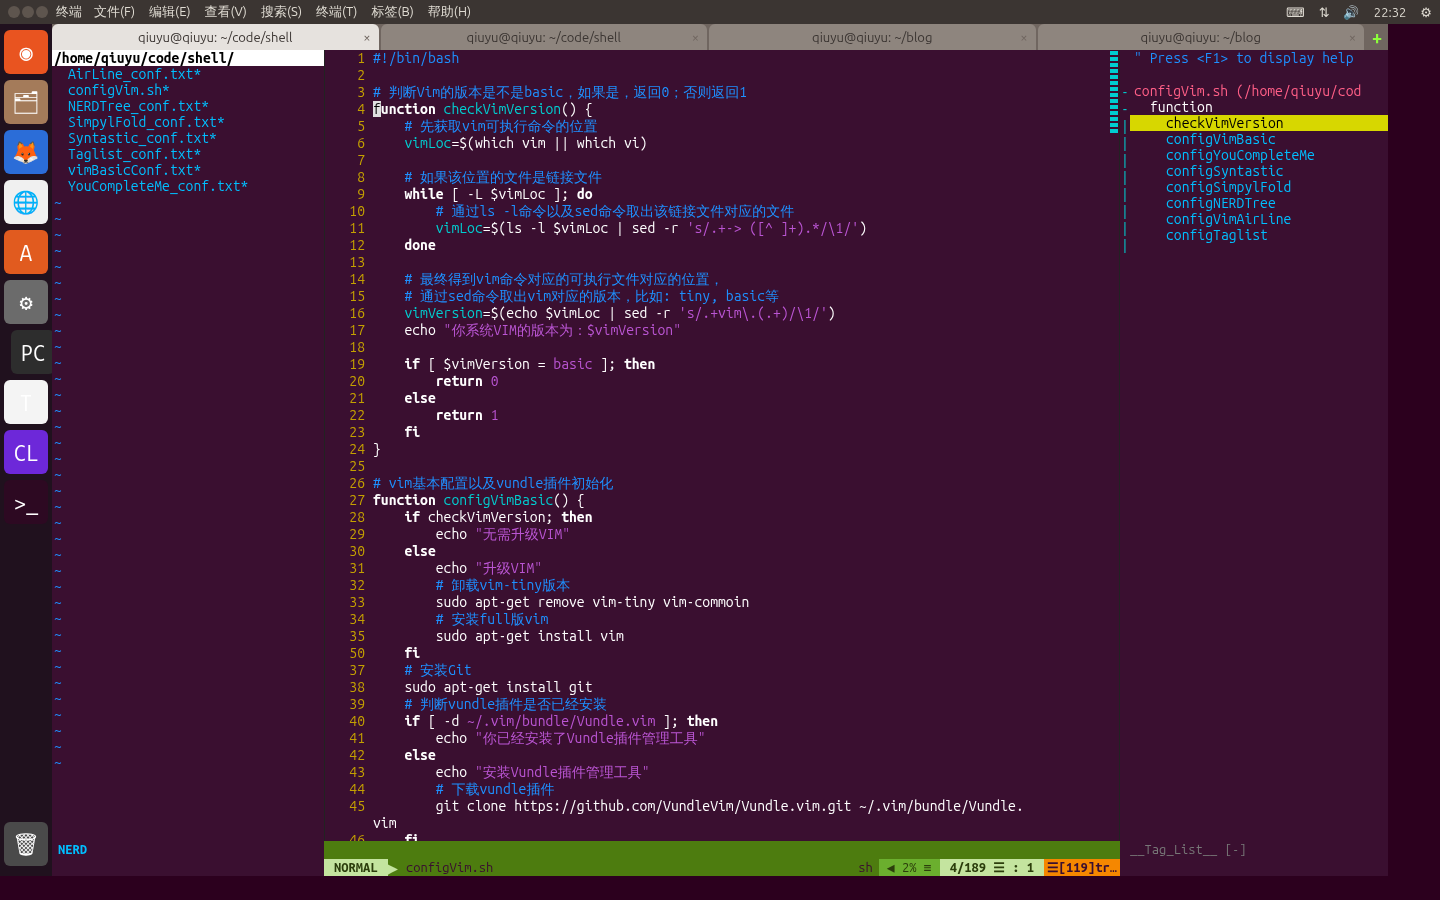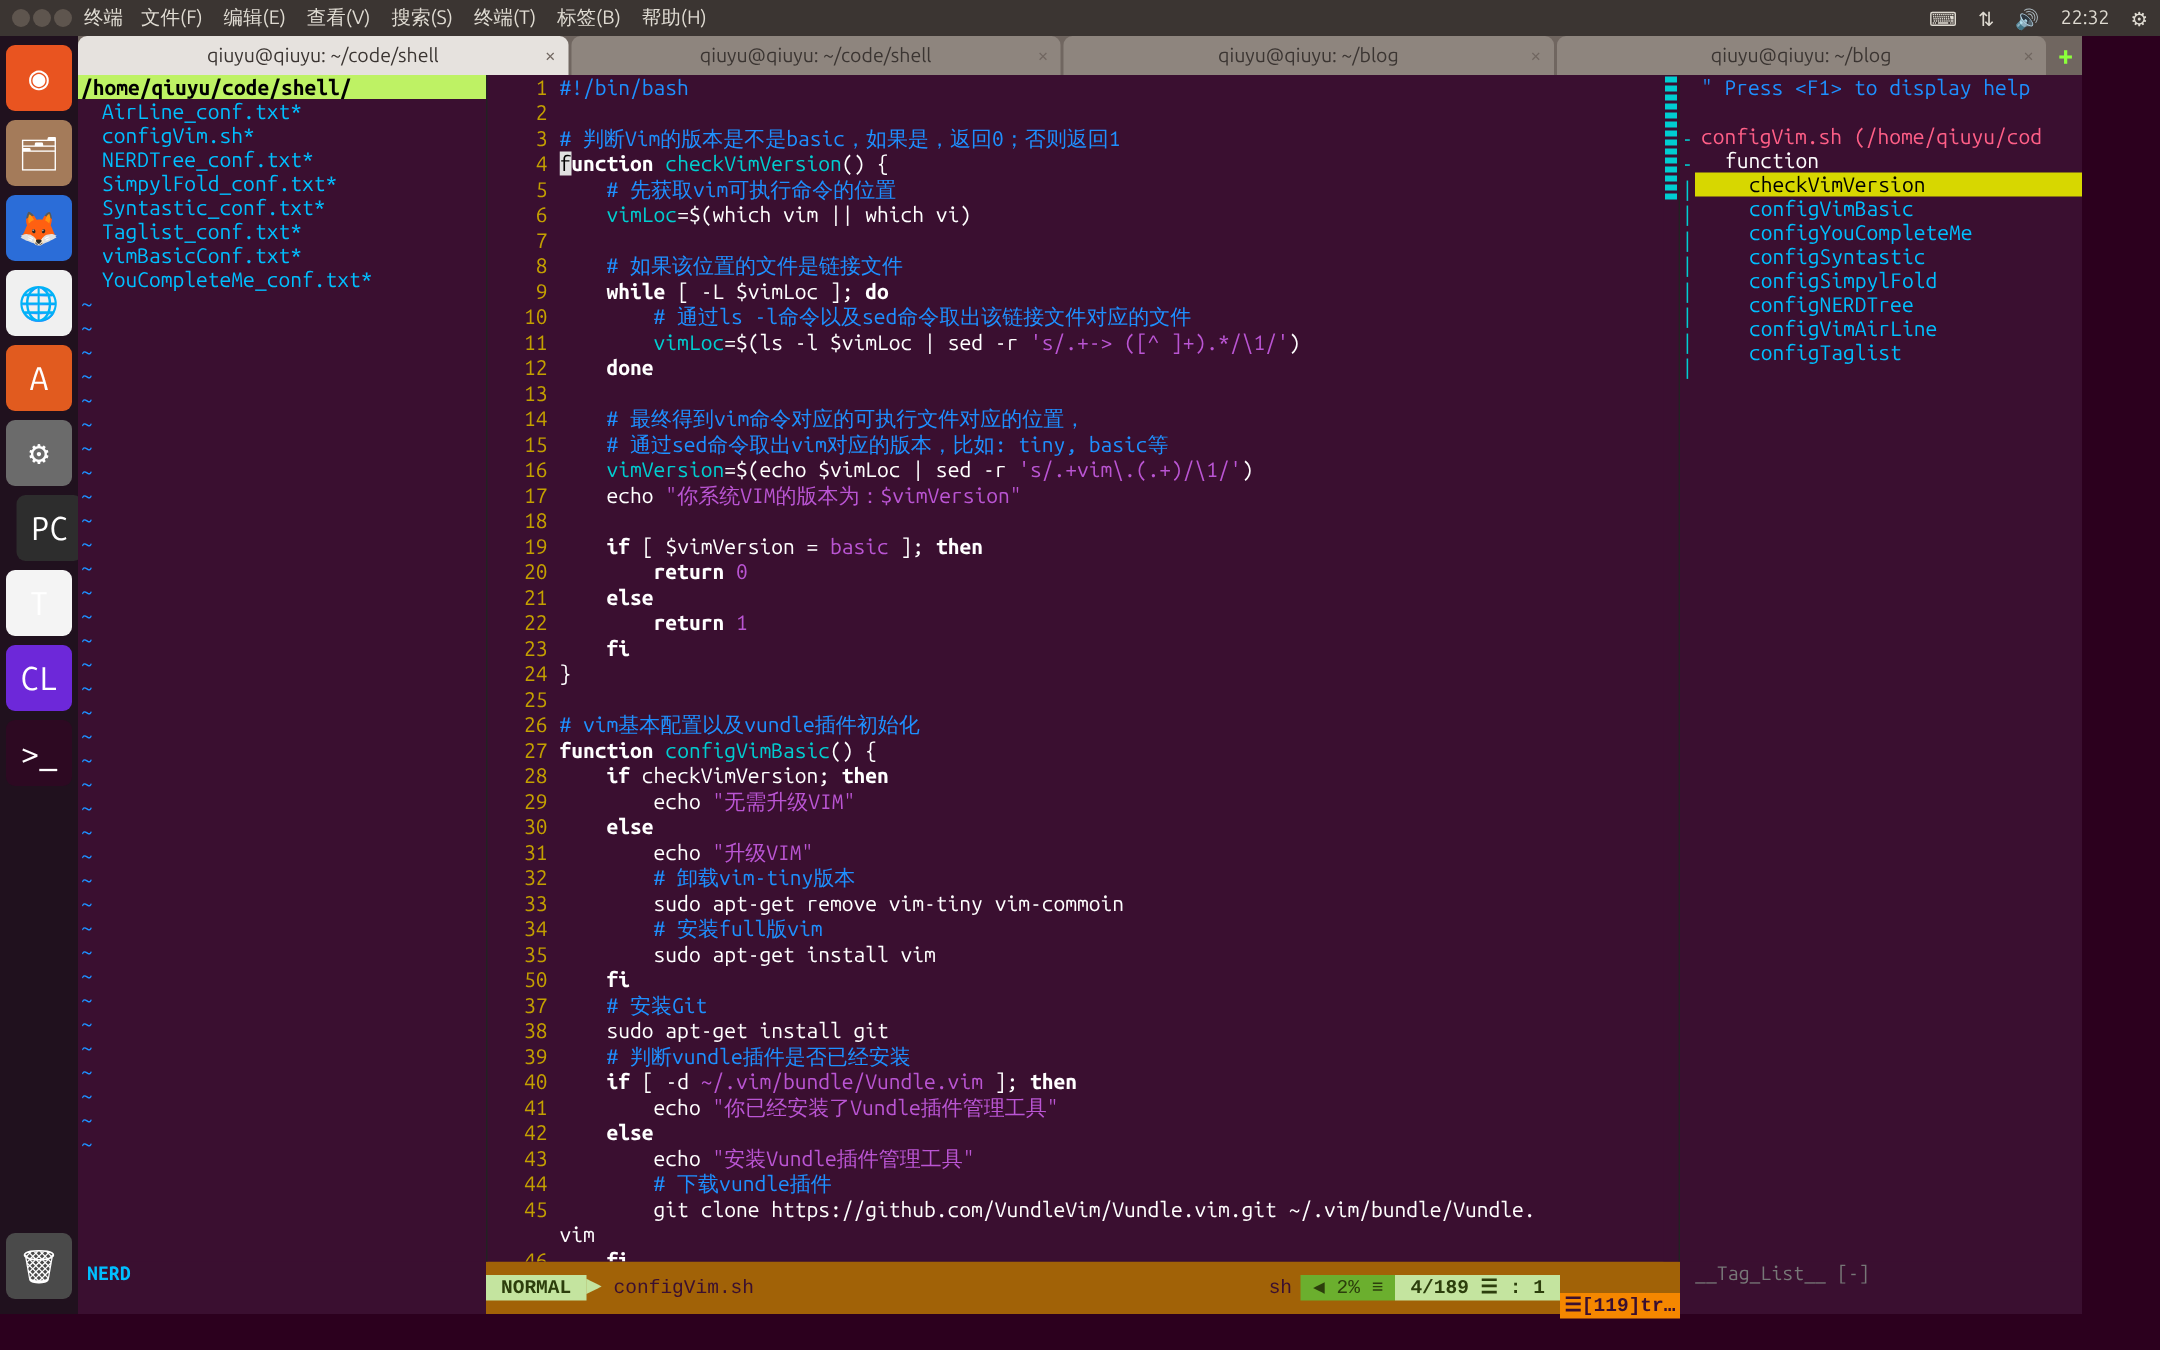--- a/index.html
+++ b/index.html
@@ -94,21 +94,21 @@
   display:flex;
   min-height:0;
 }
 
 .nerdtree {
   width:272px;
   background:#3a0f30;
   color:#88f;
   overflow:hidden;
 }
-.nerd-path { background:#bef264; color:#000; font-weight:bold; white-space:nowrap; padding:0 2px; }
+.nerd-path { background:#ffffff; color:#000; font-weight:bold; white-space:nowrap; padding:0 2px; }
 .nerdtree .file { color:#00bfff; padding-left:16px; white-space:nowrap; }
 .nerdtree .tilde { color:#1e90ff; padding-left:2px; }
 
 .codepane {
   flex:1;
   background:#3a0f30;
   display:flex;
   overflow:hidden;
   border-left:1px solid #222;
   border-right:1px solid #222;
@@ -151,23 +151,22 @@
 .taglist .file-head { color:#ff5f87; padding-left:4px; white-space:nowrap; overflow:hidden; }
 .taglist .section { color:#fff; padding-left:20px; }
 .taglist .tag { color:#00bfff; padding-left:36px; }
 .taglist .tag.active { background:#d7d700; color:#000; }
 
 .statusbars { display:flex; height:35px; font-size:13px; line-height:17px; }
 .status-left {
   width:272px; background:#3a0f30; color:#00bfff; padding-left:6px; font-weight:bold;
 }
 .status-mid {
-  flex:1; display:flex; align-items:center; color:#3a0f30;
-  background:#a16207;
-  font-family:Liberation Mono, monospace;
+  flex:1; display:flex; align-items:flex-end; color:#3a0f30;
+  background:#4d7c0f;
 }
 .status-mid .mode { background:#c4e49f; color:#2c3e0c; font-weight:bold; padding:0 10px; }
 .status-mid .sep1 { color:#c4e49f; font-size:17px; margin-right:4px; }
 .status-mid .filename { color:#3a0f30; flex:1; padding-left:4px; }
 .status-mid .ft { color:#3a0f30; margin-right:6px; }
 .status-mid .pct { background:#6baf2e; color:#2c3e0c; padding:0 8px; }
 .status-mid .pos { background:#c4e49f; color:#2c3e0c; padding:0 10px; font-weight:bold; }
 .status-mid .tr { background:#f58700; color:#3a0f30; padding:0 3px; font-weight:bold;margin-top:24px; }
 .status-right {
   width:268px; background:#3a0f30; color:#777; padding-left:10px;

